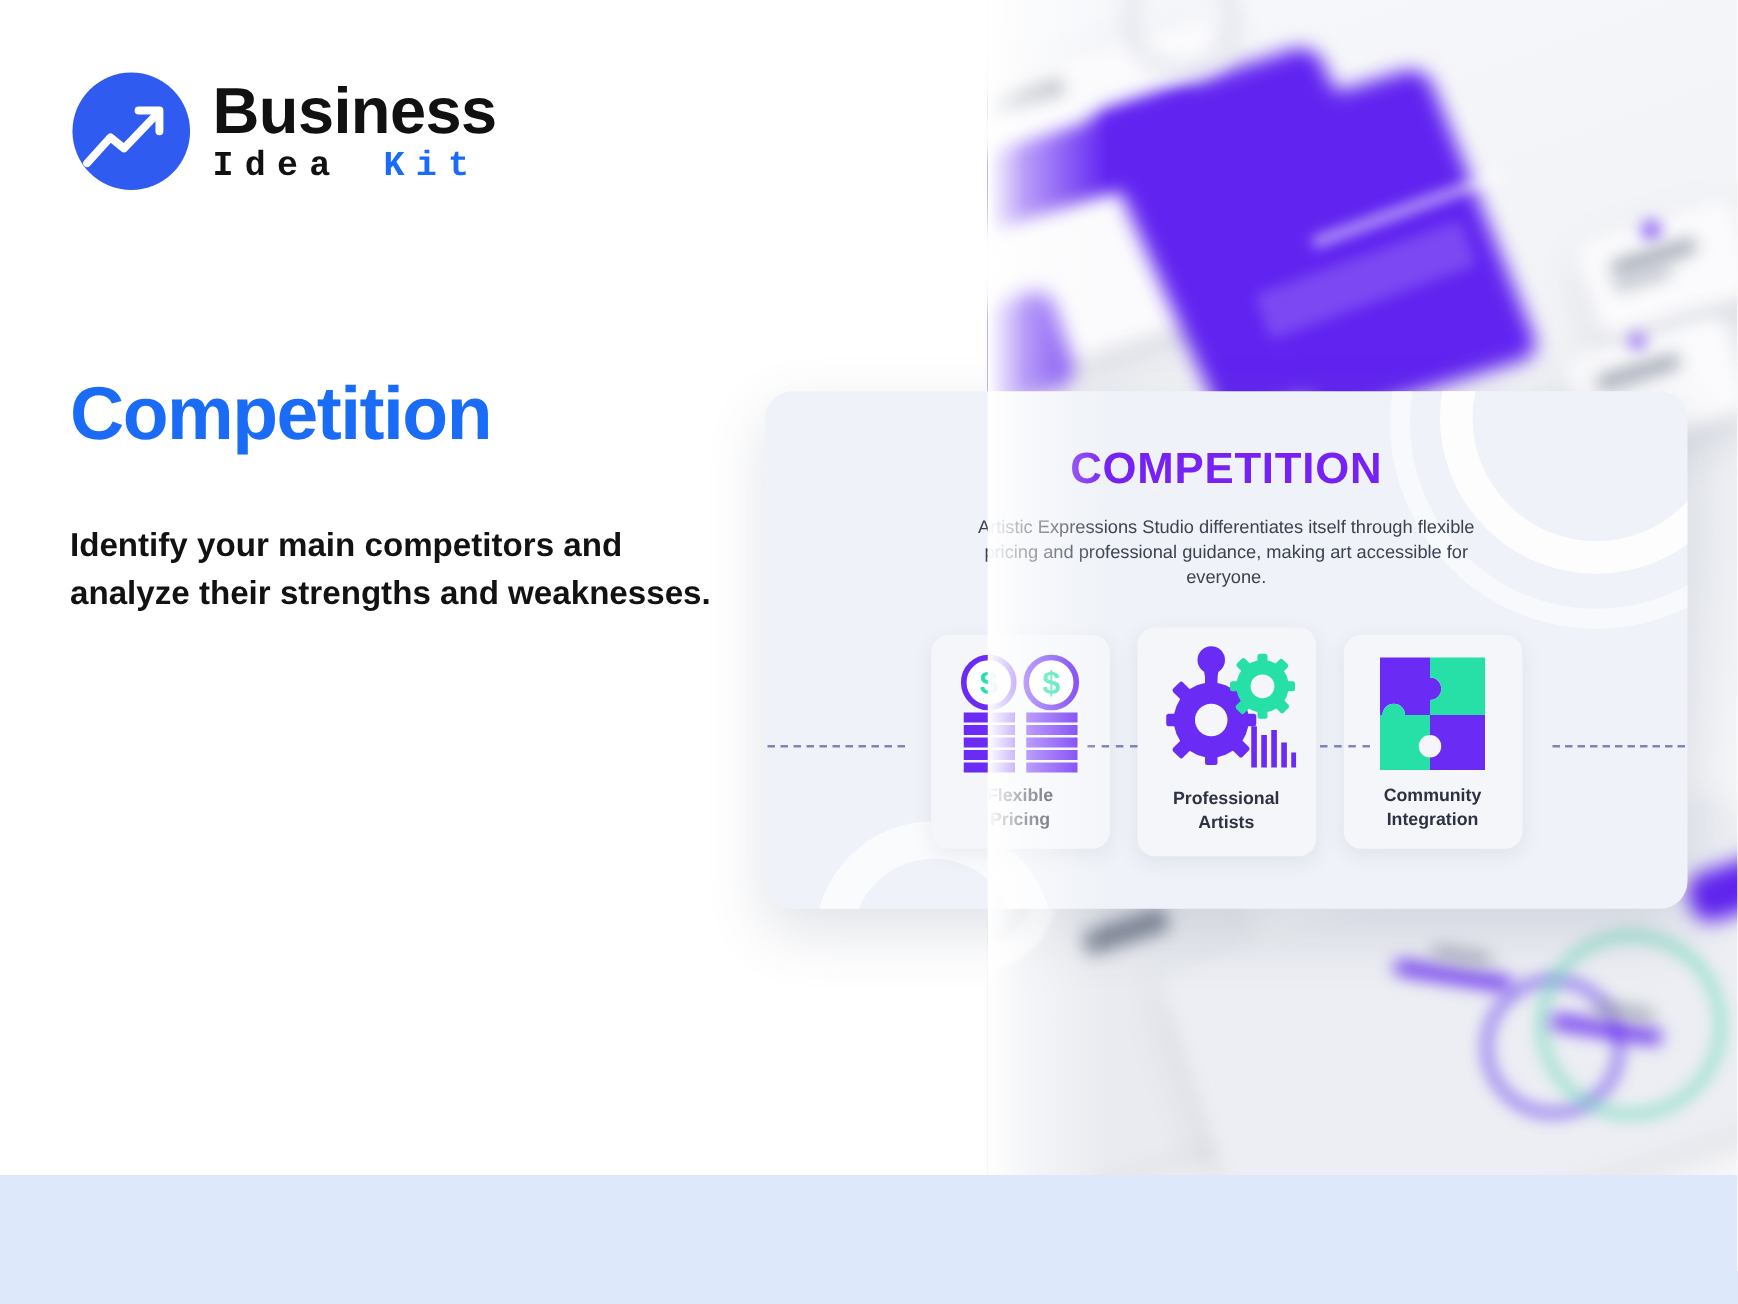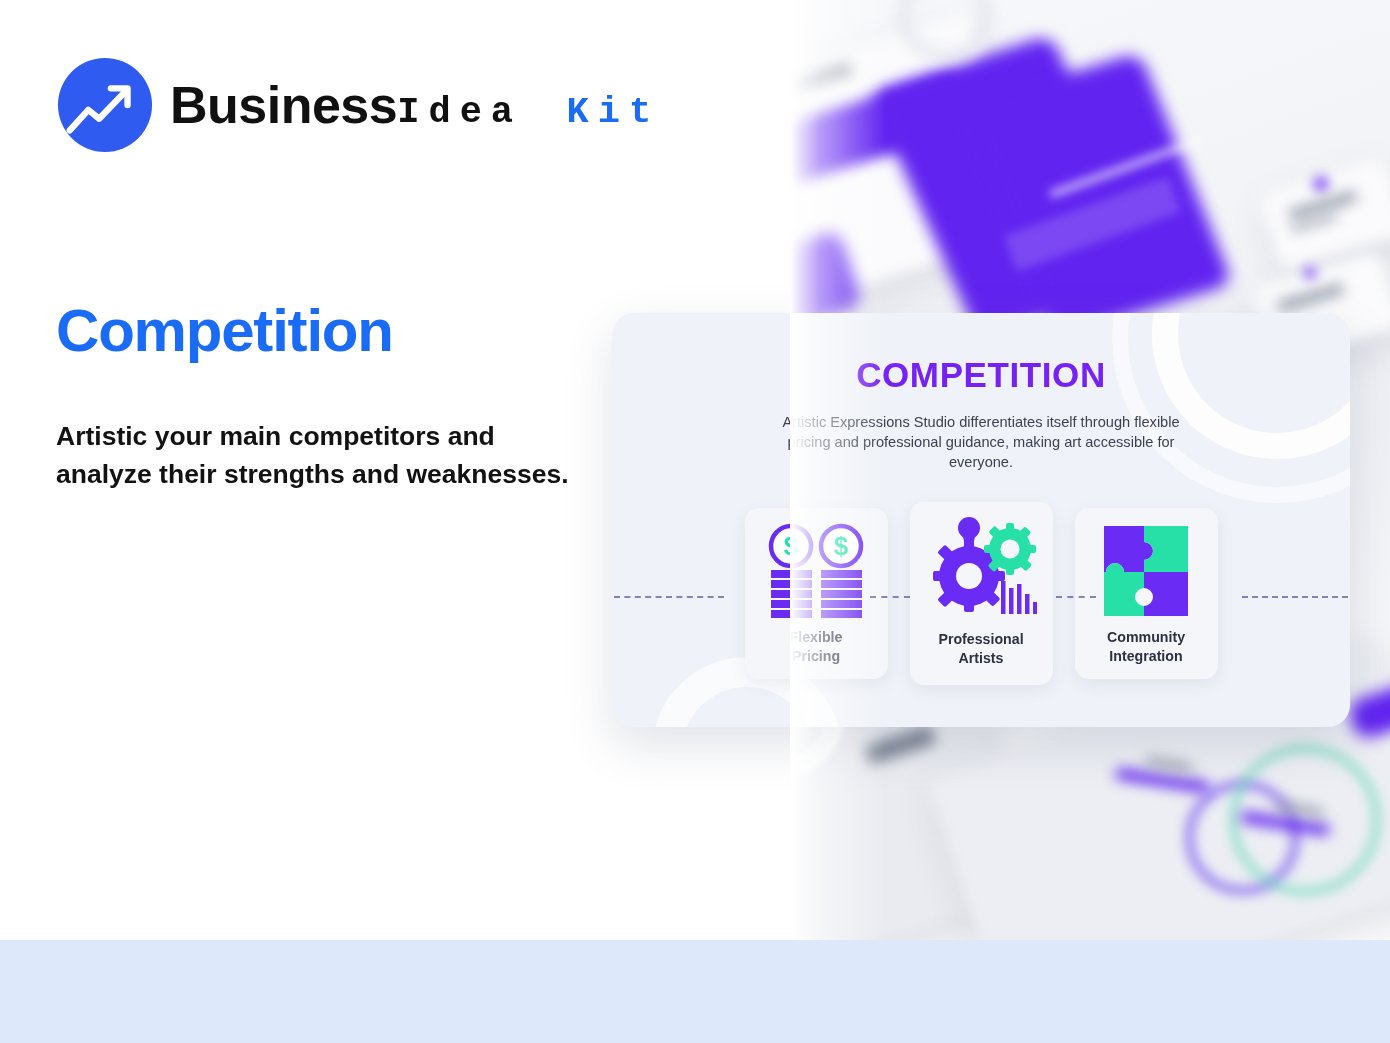--- a/index.html
+++ b/index.html
@@ -68,28 +68,28 @@
     border-radius: 50%;
     filter: blur(6px);
   }
 
   
   .logo-wrap {
     position: absolute; left: 56px; top: 56px;
     display: flex; align-items: center; gap: 16px;
   }
   .logo-mark { width: 98px; height: 98px; flex: 0 0 auto; }
-  .logo-text { display: flex; flex-direction: row; line-height: 1; align-items: flex-end; }
+  .logo-text { display: flex; flex-direction: column; line-height: 1; }
   .logo-line1 {
     font-size: 52px; font-weight: 700; color: #111111;
     letter-spacing: -0.5px;
     position: relative;
   }
   .logo-line2 {
-    font-size: 37px; font-weight: 700; color: #111111;
+    font-size: 28px; font-weight: 700; color: #111111;
     letter-spacing: 9px; margin-top: 5px;
     font-family: "Liberation Mono", monospace;
   }
   .logo-kit { color: #1a6bf5; }
 
   .page-title {
     position: absolute; left: 56px; top: 296px;
     font-size: 60px; font-weight: 700; color: #1a6bf5;
     letter-spacing: -1.2px;
   }
@@ -234,21 +234,21 @@
       </div>
       <div class="logo-line2">
         <span>Idea</span><span style="letter-spacing:0;">&nbsp;&nbsp;</span><span class="logo-kit">Kit</span>
       </div>
     </div>
   </div>
 
   <h1 class="page-title">Competition</h1>
 
   <div class="body-copy">
-    <p>Artistic your main competitors and analyze their strengths and weaknesses.</p>
+    <p>Identify your main competitors and analyze their strengths and weaknesses.</p>
   </div>
 
   <div class="fg-card">
     <div class="deco-ring r1"></div>
     <div class="deco-ring r2"></div>
     <div class="deco-ring r3"></div>
 
     <div class="fg-title">COMPETITION</div>
     <div class="fg-desc">Artistic Expressions Studio differentiates itself through flexible pricing and professional guidance, making art accessible for everyone.</div>
 

